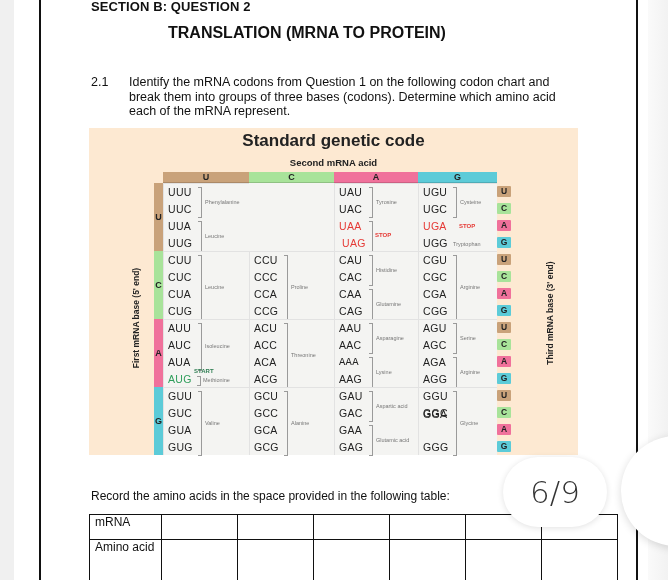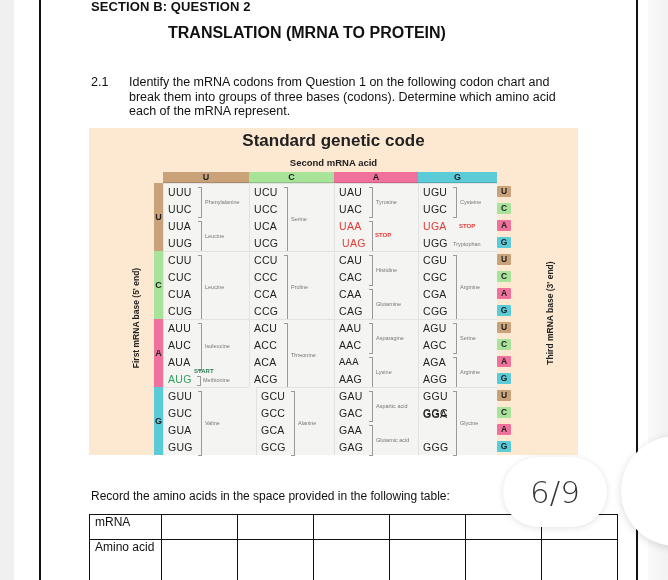--- a/index.html
+++ b/index.html
@@ -57,28 +57,20 @@
       <div class="block" style="left: 0px; top: 0px; width: 86px; height: 68px;">
         <div class="codon" style="left: 4px; top: 2px;">UUU</div>
         <div class="codon" style="left: 4px; top: 19px;">UUC</div>
         <div class="codon" style="left: 4px; top: 36px;">UUA</div>
         <div class="codon" style="left: 4px; top: 53px;">UUG</div>
         <div class="bracket" style="left: 34px; top: 3px; height: 29px;"></div>
         <div class="aa" style="left: 41px; top: 14.5px;">Phenylalanine</div>
         <div class="bracket" style="left: 34px; top: 37px; height: 29px;"></div>
         <div class="aa" style="left: 41px; top: 48.5px;">Leucine</div>
       </div>
-      <div class="block" style="left: 86px; top: 0px; width: 85px; height: 68px;">
-        <div class="codon" style="left: 4px; top: 2px;">UCU</div>
-        <div class="codon" style="left: 4px; top: 19px;">UCC</div>
-        <div class="codon" style="left: 4px; top: 36px;">UCA</div>
-        <div class="codon" style="left: 4px; top: 53px;">UCG</div>
-        <div class="bracket" style="left: 34px; top: 3px; height: 63px;"></div>
-        <div class="aa" style="left: 41px; top: 31.5px;">Serine</div>
-      </div>
       <div class="block" style="left: 171px; top: 0px; width: 84px; height: 68px;">
         <div class="codon" style="left: 4px; top: 2px;">UAU</div>
         <div class="codon" style="left: 4px; top: 19px;">UAC</div>
         <div class="codon stop" style="left: 4px; top: 36px;">UAA</div>
         <div class="codon stop" style="left: 0; top: 53px; padding-left: 7px;">UAG</div>
         <div class="bracket" style="left: 34px; top: 3px; height: 29px;"></div>
         <div class="aa" style="left: 41px; top: 14.5px;">Tyrosine</div>
         <div class="bracket" style="left: 34px; top: 37px; height: 29px;"></div>
         <div class="stop-label" style="left: 40px; top: 47.5px;">STOP</div>
       </div>
@@ -166,21 +158,21 @@
         <div class="aa" style="left: 41px; top: 48.5px;">Arginine</div>
       </div>
       <div class="block" style="left: 0px; top: 204px; width: 86px; height: 68px;">
         <div class="codon" style="left: 4px; top: 2px;">GUU</div>
         <div class="codon" style="left: 4px; top: 19px;">GUC</div>
         <div class="codon" style="left: 4px; top: 36px; text-align: right;">GUA</div>
         <div class="codon" style="left: 4px; top: 53px;">GUG</div>
         <div class="bracket" style="left: 34px; top: 3px; height: 63px;"></div>
         <div class="aa" style="left: 41px; top: 31.5px;">Valine</div>
       </div>
-      <div class="block" style="left: 86px; top: 204px; width: 85px; height: 68px; margin-left: 7px;">
+      <div class="block" style="left: 86px; top: 204px; width: 85px; height: 68px;">
         <div class="codon" style="left: 4px; top: 2px;">GCU</div>
         <div class="codon" style="left: 4px; top: 19px;">GCC</div>
         <div class="codon" style="left: 4px; top: 36px;">GCA</div>
         <div class="codon" style="left: 4px; top: 53px;">GCG</div>
         <div class="bracket" style="left: 34px; top: 3px; height: 63px;"></div>
         <div class="aa" style="left: 41px; top: 31.5px;">Alanine</div>
       </div>
       <div class="block" style="left: 171px; top: 204px; width: 84px; height: 68px;">
         <div class="codon" style="left: 4px; top: 2px;">GAU</div>
         <div class="codon" style="left: 4px; top: 19px;">GAC</div>

